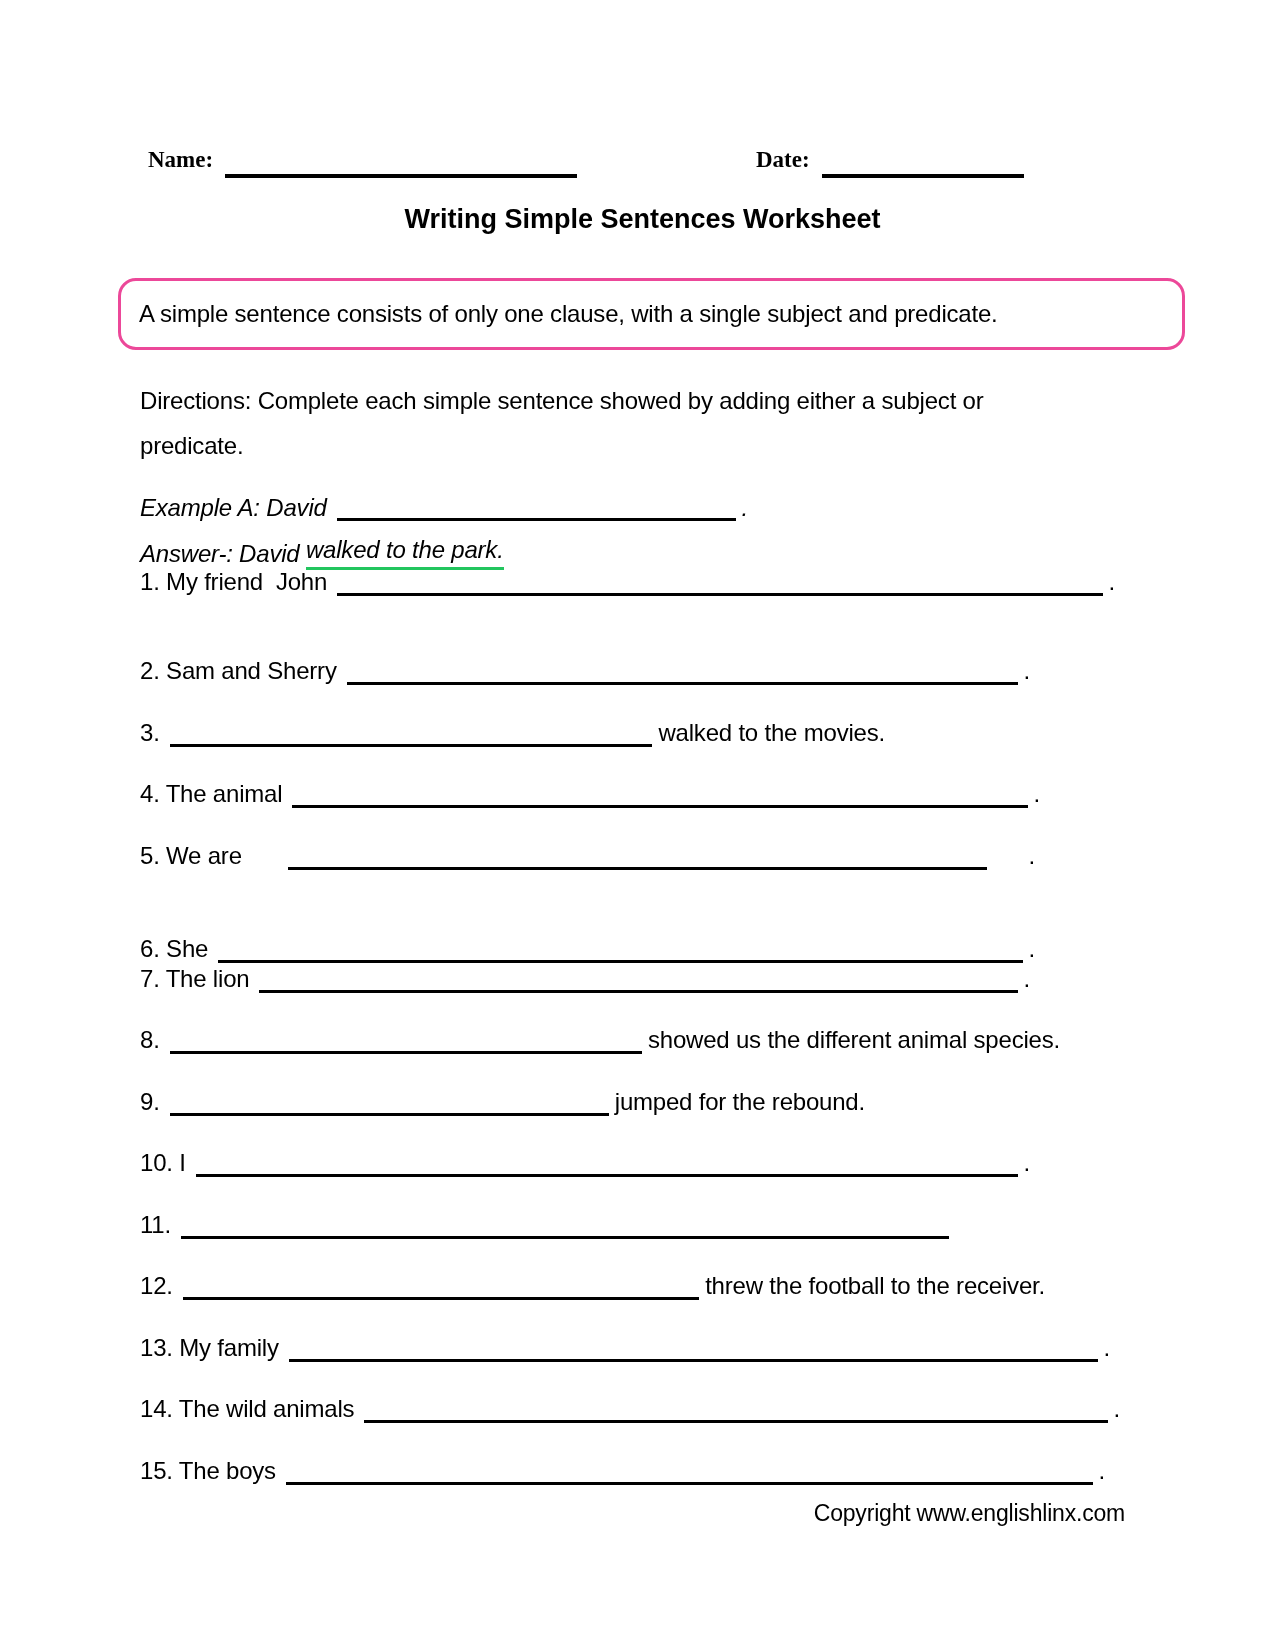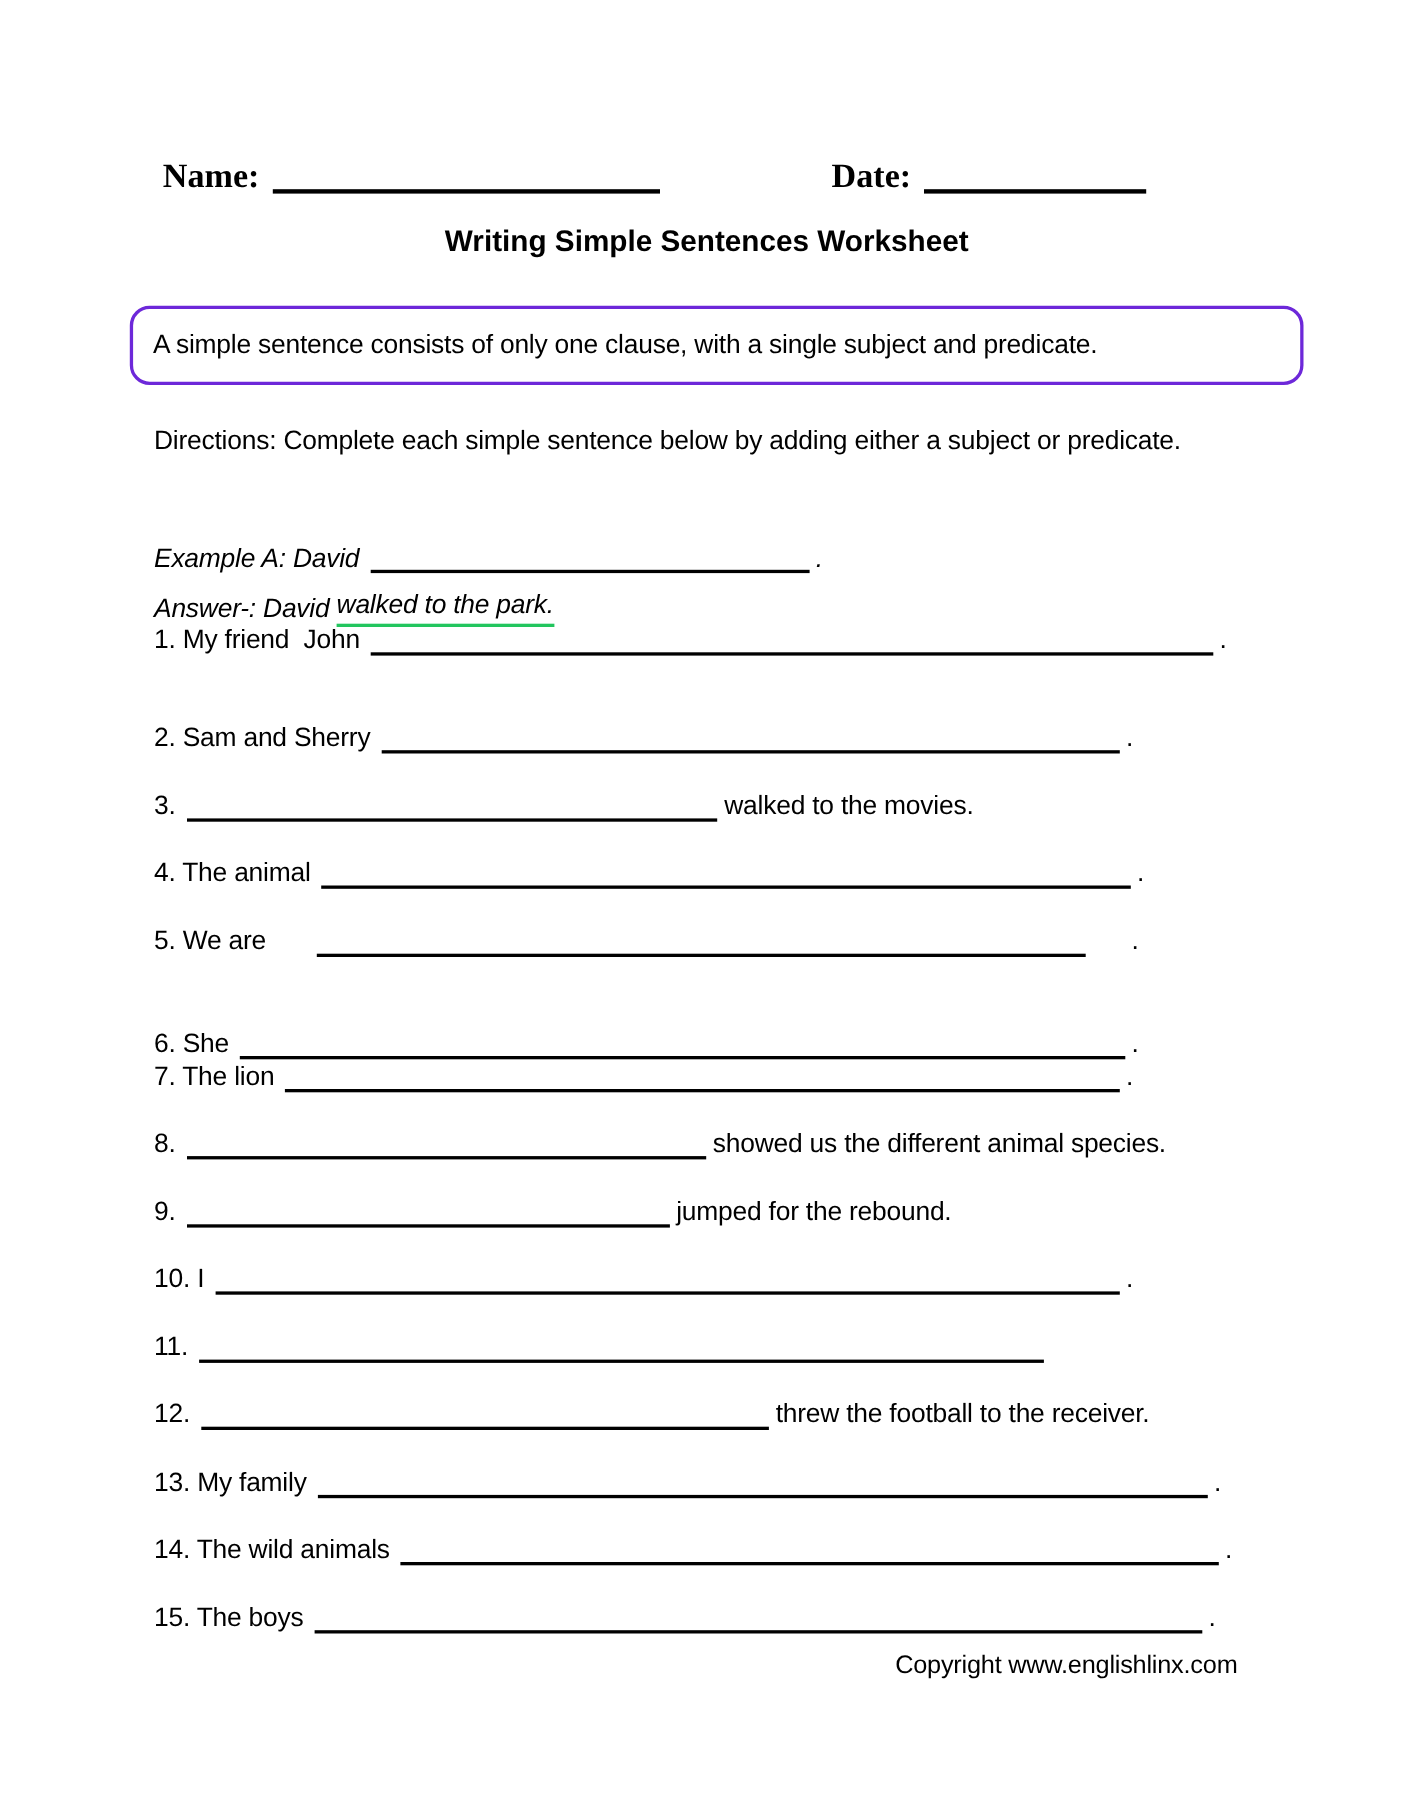--- a/index.html
+++ b/index.html
@@ -12,23 +12,23 @@
     font-family: "Liberation Sans", sans-serif;
     overflow: hidden;
   }
 
   
   .hdr {
     position: absolute;
     top: 142px;
     font-family: "Liberation Serif", serif;
     font-weight: bold;
-    font-size: 31px;
-    display: flex;
-    align-items: flex-start;
+    font-size: 23px;
+    display: flex;
+    align-items: flex-end;
   }
   .hdr-name { left: 148px; }
   .hdr-date { left: 756px; }
   .hdr-label { line-height: 36px; }
   .hdr-line {
     display: inline-block;
     border-bottom: 4px solid #000;
     height: 30px;
     margin-left: 12px;
   }
@@ -47,21 +47,21 @@
     letter-spacing: 0px;
   }
 
   
   .def-box {
     position: absolute;
     left: 118px;
     top: 278px;
     width: 1067px;
     height: 72px;
-    border: 3px solid #6d28d9;
+    border: 3px solid #ec4899;
     border-radius: 18px;
     box-sizing: border-box;
     display: flex;
     align-items: center;
     padding-left: 18px;
     font-size: 24px;
     letter-spacing: -0.2px;
   }
 
   
@@ -153,21 +153,21 @@
     <span class="hdr-label">Date:</span>
     <span class="hdr-line"></span>
   </div>
 
   <div class="title">Writing Simple Sentences Worksheet</div>
 
   <div class="def-box">
     <span>A simple sentence consists of only one clause, with a single subject and predicate.</span>
   </div>
 
-  <div class="directions">Directions: Complete each simple sentence below by adding either a subject or predicate.</div>
+  <div class="directions">Directions: Complete each simple sentence showed by adding either a subject or predicate.</div>
 
   <div class="ex-row ex-prompt">
     <span class="ex-text">Example A: David</span>
     <span class="blank"></span>
     <span class="ex-text">.</span>
   </div>
   <div class="ex-row ex-answer">
     <span class="ex-text">Answer-: David </span>
     <span class="ex-underline">walked to the park.</span>
   </div>

